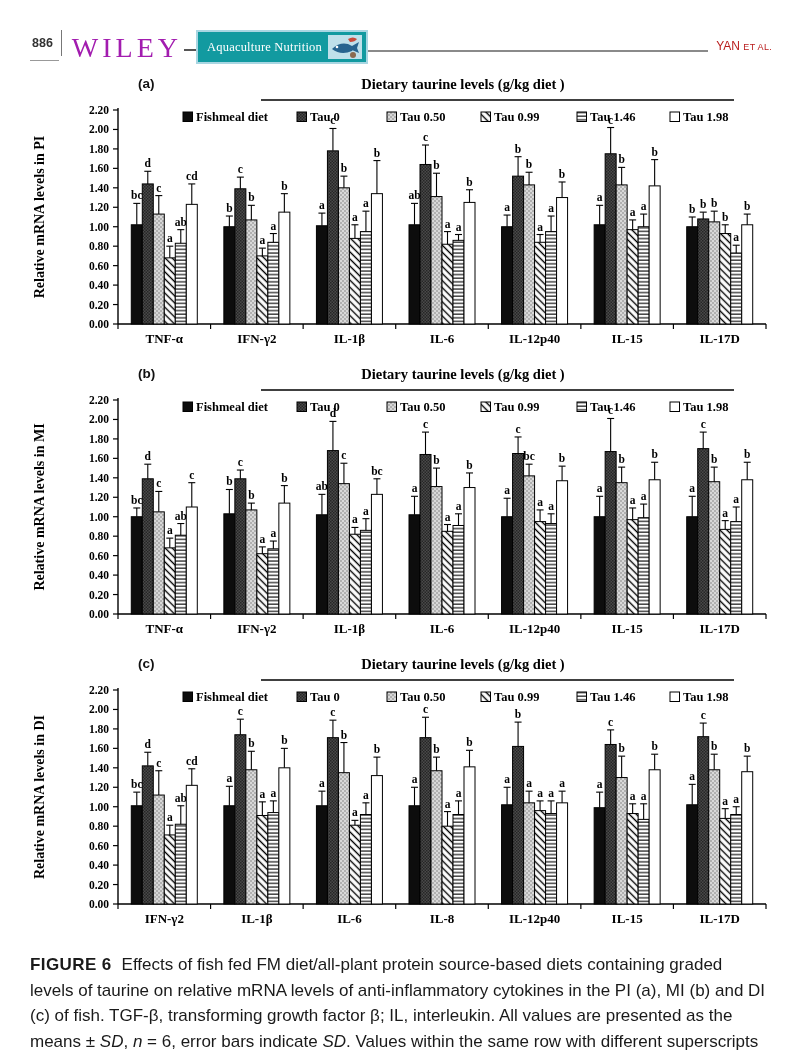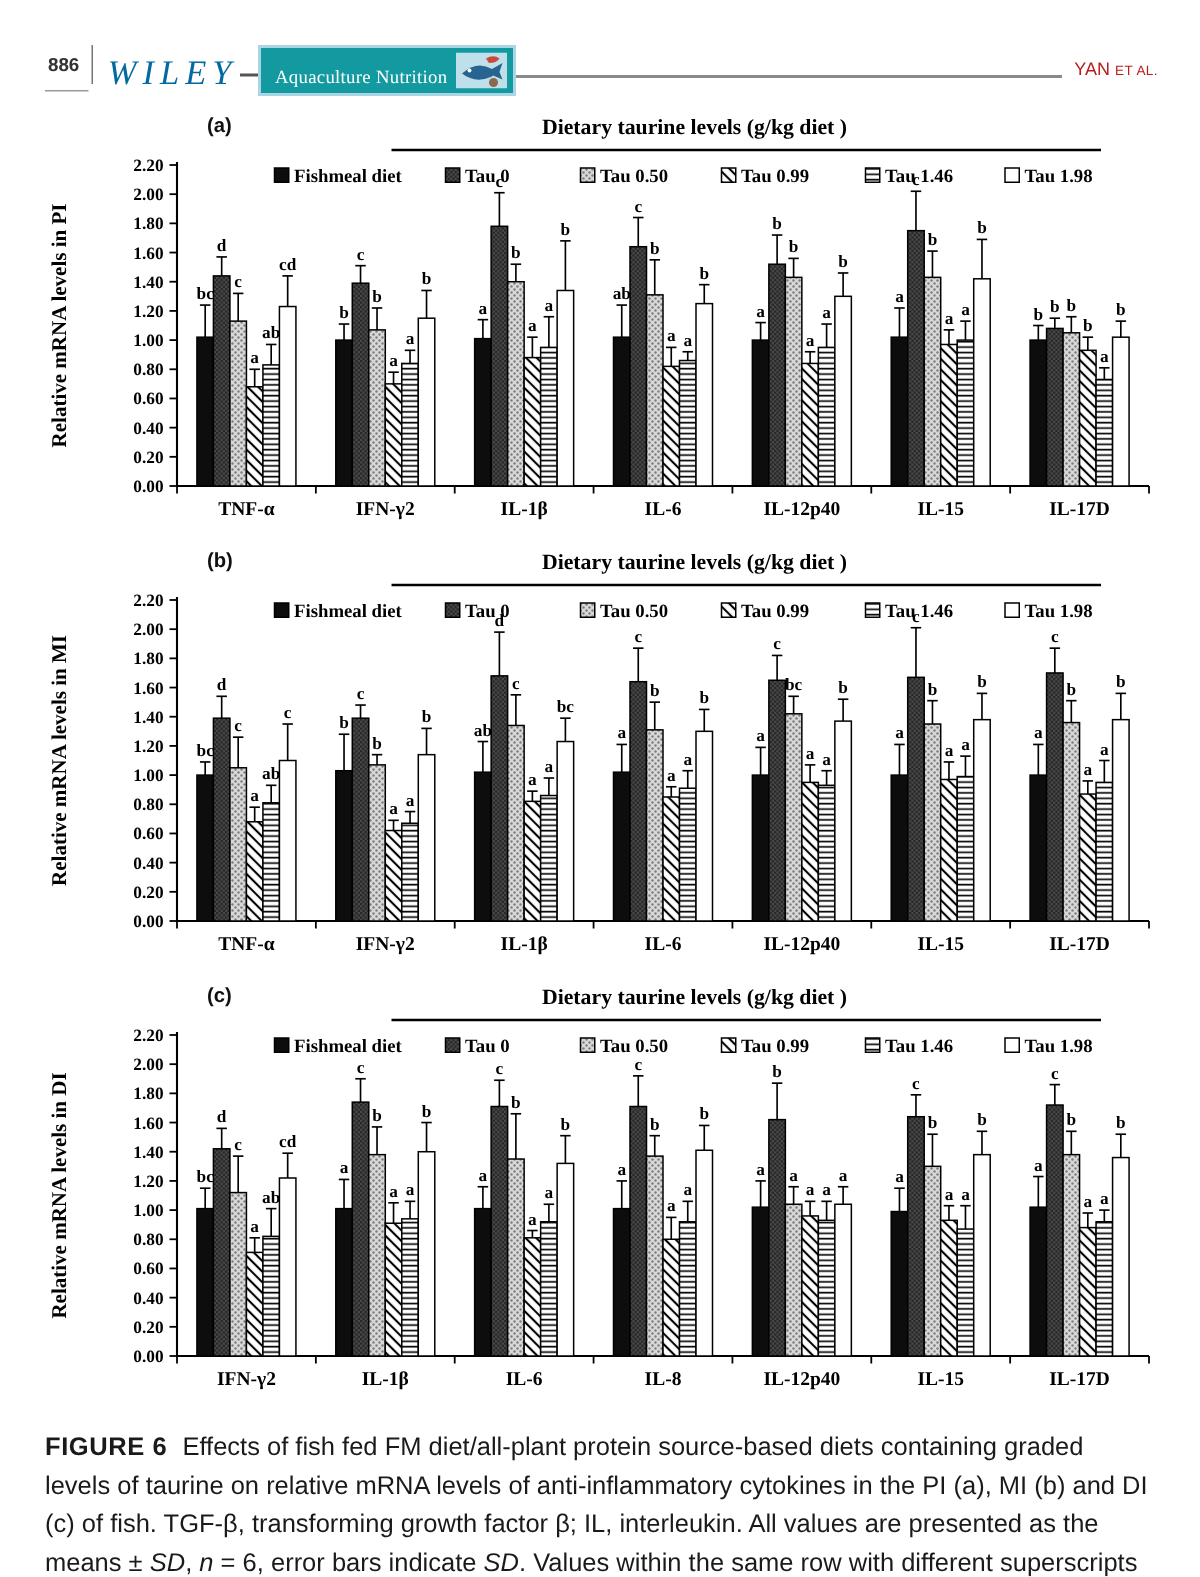--- a/index.html
+++ b/index.html
@@ -1,23 +1,23 @@
 <!DOCTYPE html>
 <html><head>
 <meta charset="utf-8">
 <style>
   html,body{margin:0;padding:0;background:#fff;}
   .page{width:800px;height:1051px;background:#fff;position:relative;font-family:"Liberation Serif",serif;overflow:hidden;}
   
   .hdr{display:flex;align-items:center;padding:28px 28px 0 30px;height:40px;}
   .pagenum{font-family:"Liberation Sans",sans-serif;font-size:12.5px;font-weight:bold;color:#333;border-bottom:1.5px solid #999;padding:0 6px 10px 2px;}
   .vbar{width:1px;height:26px;background:#777;margin:0 10px 0 2px;align-self:flex-start;margin-top:2px;}
-  .wiley{font-family:"Liberation Serif",serif;font-size:23px;letter-spacing:4px;color:#0369a1;font-weight:500;line-height:1;font-style:italic;}
+  .wiley{font-family:"Liberation Serif",serif;font-size:28px;letter-spacing:4px;color:#a21caf;font-weight:500;line-height:1;}
   .dash{width:12px;height:1.5px;background:#555;margin:4px 0 0 2px;}
-  .banner{display:flex;align-items:flex-end;gap:6px;background:#129aa0;border:2px solid #a9d6e2;padding:3px 4px 3px 9px;margin-top:-2px;}
+  .banner{display:flex;align-items:center;gap:6px;background:#129aa0;border:2px solid #a9d6e2;padding:3px 4px 3px 9px;margin-top:-2px;}
   .banner-title{color:#fff;font-family:"Liberation Serif",serif;font-size:12.5px;letter-spacing:0.2px;}
   .hdr-rule{flex:1;height:1.5px;background:#8a8a8a;margin:6px 0 0 0;}
   .authors{font-family:"Liberation Sans",sans-serif;font-size:12px;color:#b91c1c;margin:-4px 0 0 8px;white-space:nowrap;}
   .authors .etal{font-size:9px;letter-spacing:0.3px;}
   
   .charts{margin:4px 0 0 18px;}
   .chart-svg{display:block;}
   
   .caption{margin:10px 30px 0 30px;font-family:"Liberation Sans",sans-serif;font-size:17px;line-height:1.5;color:#1a1a1a;}
   .cap-label{font-weight:bold;letter-spacing:0.4px;margin-right:10px;}

